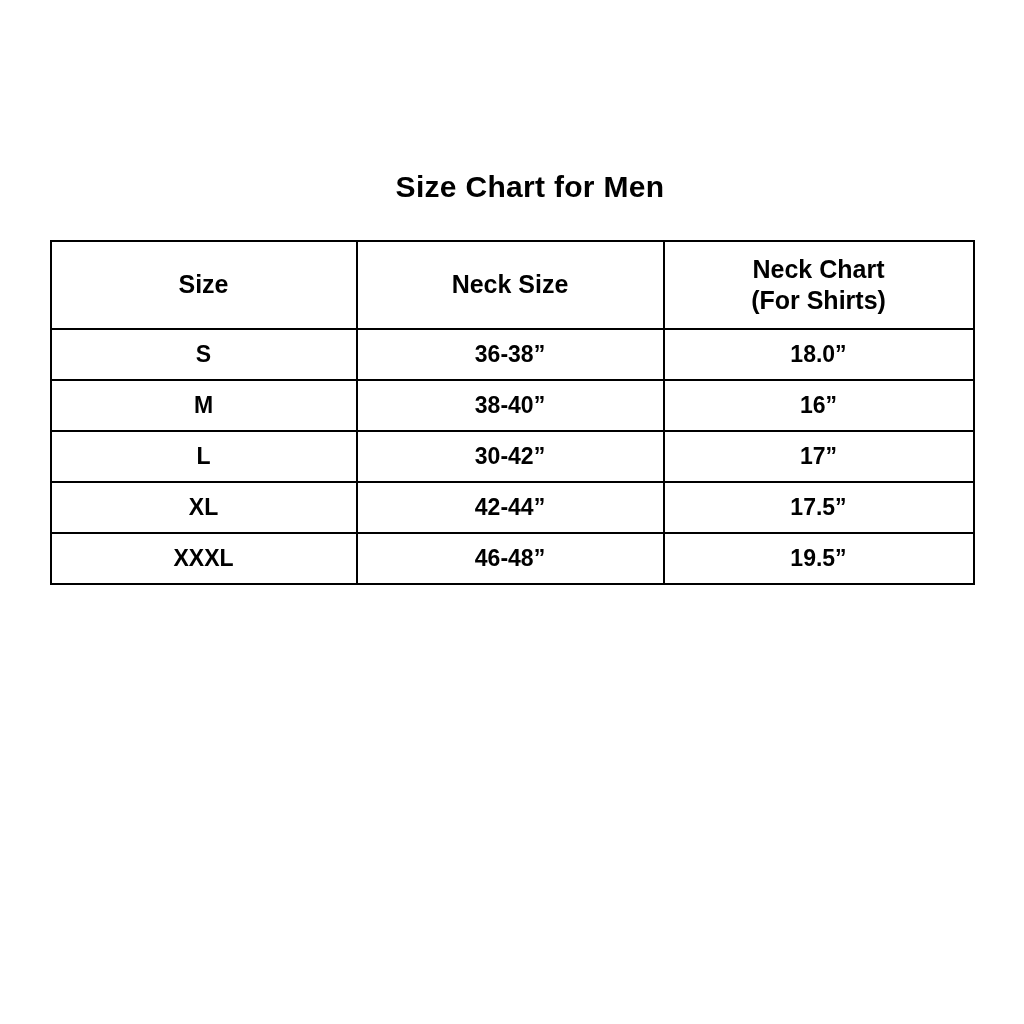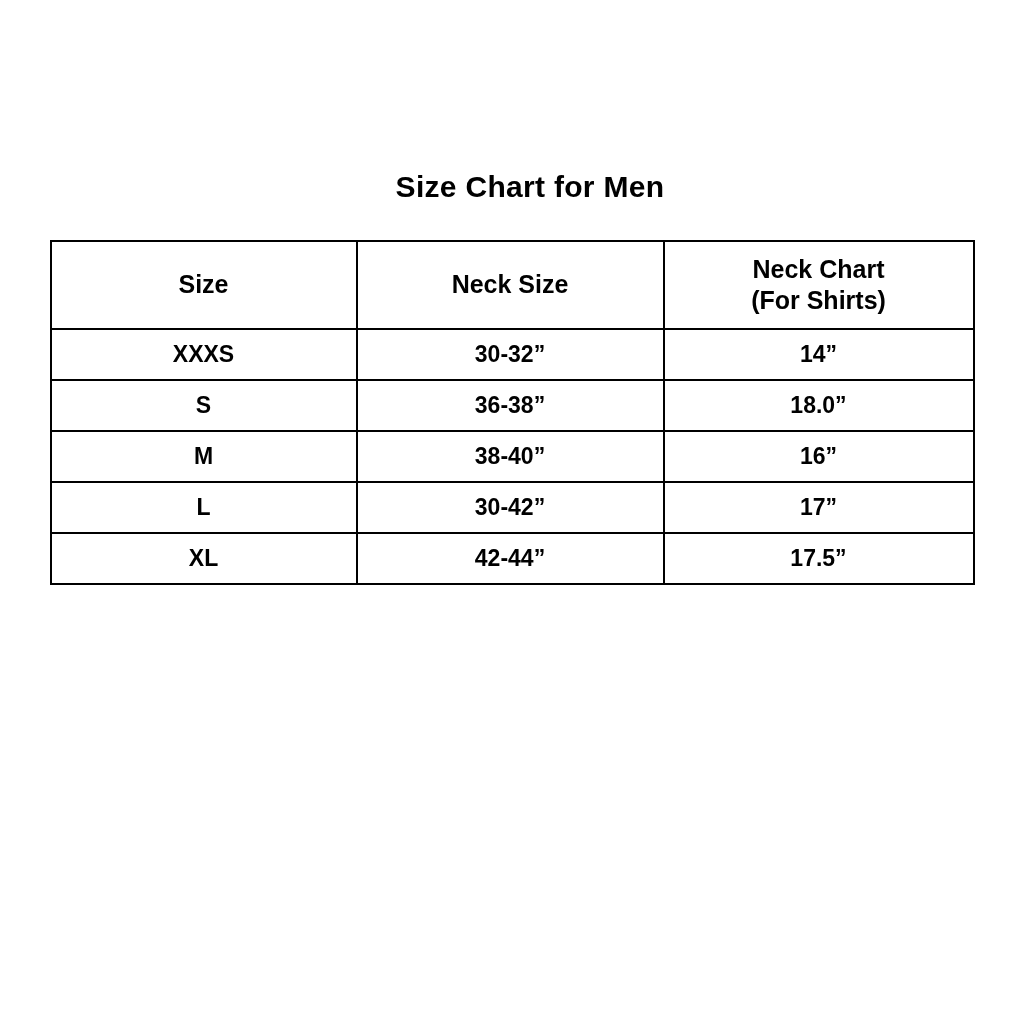--- a/index.html
+++ b/index.html
@@ -76,39 +76,39 @@
             <div>Neck Size</div>
           </th>
           <th>
             <div>Neck Chart</div>
             <div>(For Shirts)</div>
           </th>
         </tr>
     </thead>
     <tbody id="body-rows">
         <tr>
-          <td>XXXS</td>
-          <td>30-32”</td>
-          <td>14”</td>
-        </tr>
-        <tr>
           <td>S</td>
           <td>36-38”</td>
           <td>18.0”</td>
         </tr>
         <tr>
           <td>M</td>
           <td>38-40”</td>
           <td>16”</td>
         </tr>
         <tr>
           <td>L</td>
           <td>30-42”</td>
           <td>17”</td>
         </tr>
         <tr>
           <td>XL</td>
           <td>42-44”</td>
           <td>17.5”</td>
         </tr>
+        <tr>
+          <td>XXXL</td>
+          <td>46-48”</td>
+          <td>19.5”</td>
+        </tr>
       </tbody>
   </table>
 </div>
 
 </body></html>

